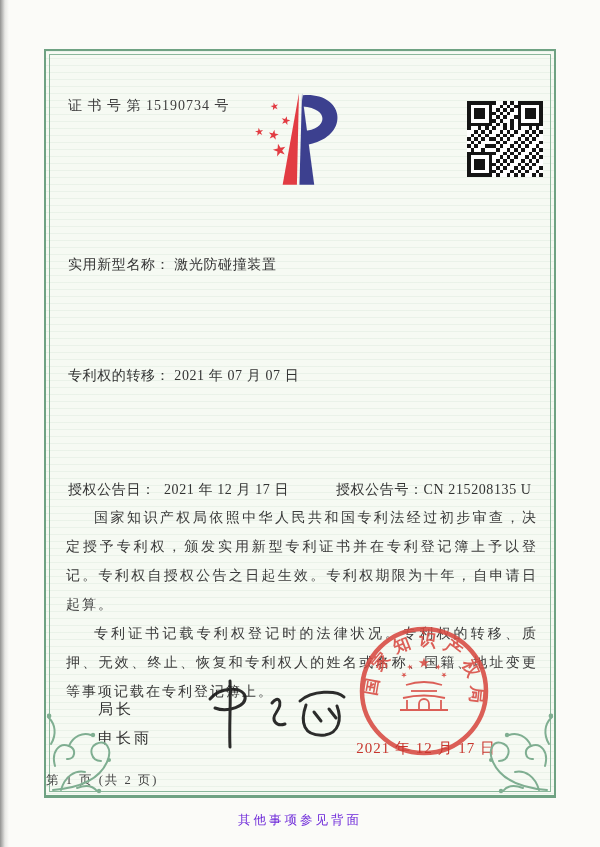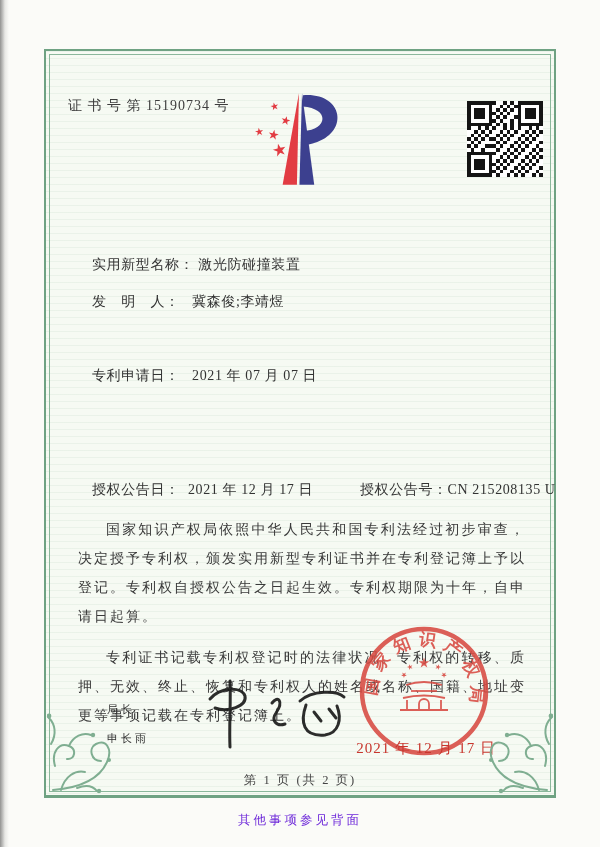--- a/index.html
+++ b/index.html
@@ -26,37 +26,37 @@
   .cert-no{position:absolute;left:22px;top:46px;font-size:14px;letter-spacing:1px;color:#3d3d3d;}
   .logo{position:absolute;left:200px;top:36px;width:112px;height:102px;}
   .qr{position:absolute;left:421px;top:50px;width:76px;height:76px;background:#fff;
       display:grid;grid-template-columns:repeat(21,1fr);grid-template-rows:repeat(21,1fr);}
   .qr div{background:transparent;}
   .qr div.on{background:#141414;}
   .title{position:absolute;left:0;right:0;top:138px;text-align:center;
     font-size:33px;font-weight:700;letter-spacing:10px;color:#2e2e2e;}
   
   .field{position:absolute;left:22px;right:10px;font-size:14px;color:#333;
-    letter-spacing:.6px;white-space:nowrap;margin-left:24px;}
+    letter-spacing:.6px;white-space:nowrap;}
   .field .lbl{display:inline-block;min-width:96px;}
   .f0{top:205px}.f1{top:242px}.f2{top:279px}.f3{top:316px}.f4{top:353px}.f5{top:390px;letter-spacing:.2px}
   .f6{top:430px}
   .auth-right{position:absolute;left:268px;top:0;}
   
   .body-text{position:absolute;left:20px;right:16px;top:452px;
     font-size:14px;line-height:29px;letter-spacing:2px;color:#3a3a3a;
     text-align:justify;}
-  .body-text p{margin:12px;text-indent:2em;}
+  .body-text p{margin:0;text-indent:2em;}
   
-  .officer{position:absolute;left:61px;top:644px;font-size:11px;letter-spacing:3px;color:#2f2f2f;line-height:29px;}
+  .officer{position:absolute;left:52px;top:644px;font-size:15px;letter-spacing:3px;color:#2f2f2f;line-height:29px;}
   .signature{position:absolute;left:138px;top:626px;width:180px;height:76px;}
   .seal{position:absolute;left:308px;top:570px;width:140px;height:140px;opacity:.88;}
   .seal-date{position:absolute;left:286px;top:688px;width:188px;text-align:center;
     font-size:15px;color:#c8362e;letter-spacing:1px;}
-  .page-no{position:absolute;left:0;right:0;top:721px;text-align:center;
+  .page-no{position:absolute;left:0;right:0;top:721px;
     font-size:12.5px;letter-spacing:2px;color:#454545;}
   .back-note{position:absolute;left:0;right:0;top:812px;text-align:center;
     font-size:12.5px;letter-spacing:3px;color:#6d28d9;}
   
   .ornament{position:absolute;width:88px;height:94px;bottom:1px;}
   .ornament.bl{left:1px;}
   .ornament.br{right:1px;transform:scaleX(-1);}
 </style>
 </head>
 <body>
@@ -528,26 +528,22 @@
       <div class="on"></div>
       <div></div>
       <div class="on"></div>
     </div>
 
 
   <div class="field f0">
     <span class="lbl">实用新型名称：</span>
     <span>激光防碰撞装置</span>
   </div>
-  <div class="field f1">
-    <span class="lbl">发　明　人：</span>
-    <span>冀森俊;李靖煜</span>
-  </div>
   <div class="field f3">
-    <span class="lbl">专利申请日：</span>
+    <span class="lbl">专利权的转移：</span>
     <span>2021 年 07 月 07 日</span>
   </div>
   <div class="field f6">
     <span><span class="lbl">授权公告日：</span><span>2021 年 12 月 17 日</span></span>
     <span class="auth-right"><span>授权公告号：</span><span>CN 215208135 U</span></span>
   </div>
 
   <div class="body-text">
     <p>国家知识产权局依照中华人民共和国专利法经过初步审查，决定授予专利权，颁发实用新型专利证书并在专利登记簿上予以登记。专利权自授权公告之日起生效。专利权期限为十年，自申请日起算。</p>
     <p>专利证书记载专利权登记时的法律状况。专利权的转移、质押、无效、终止、恢复和专利权人的姓名或名称、国籍、地址变更等事项记载在专利登记簿上。</p>

